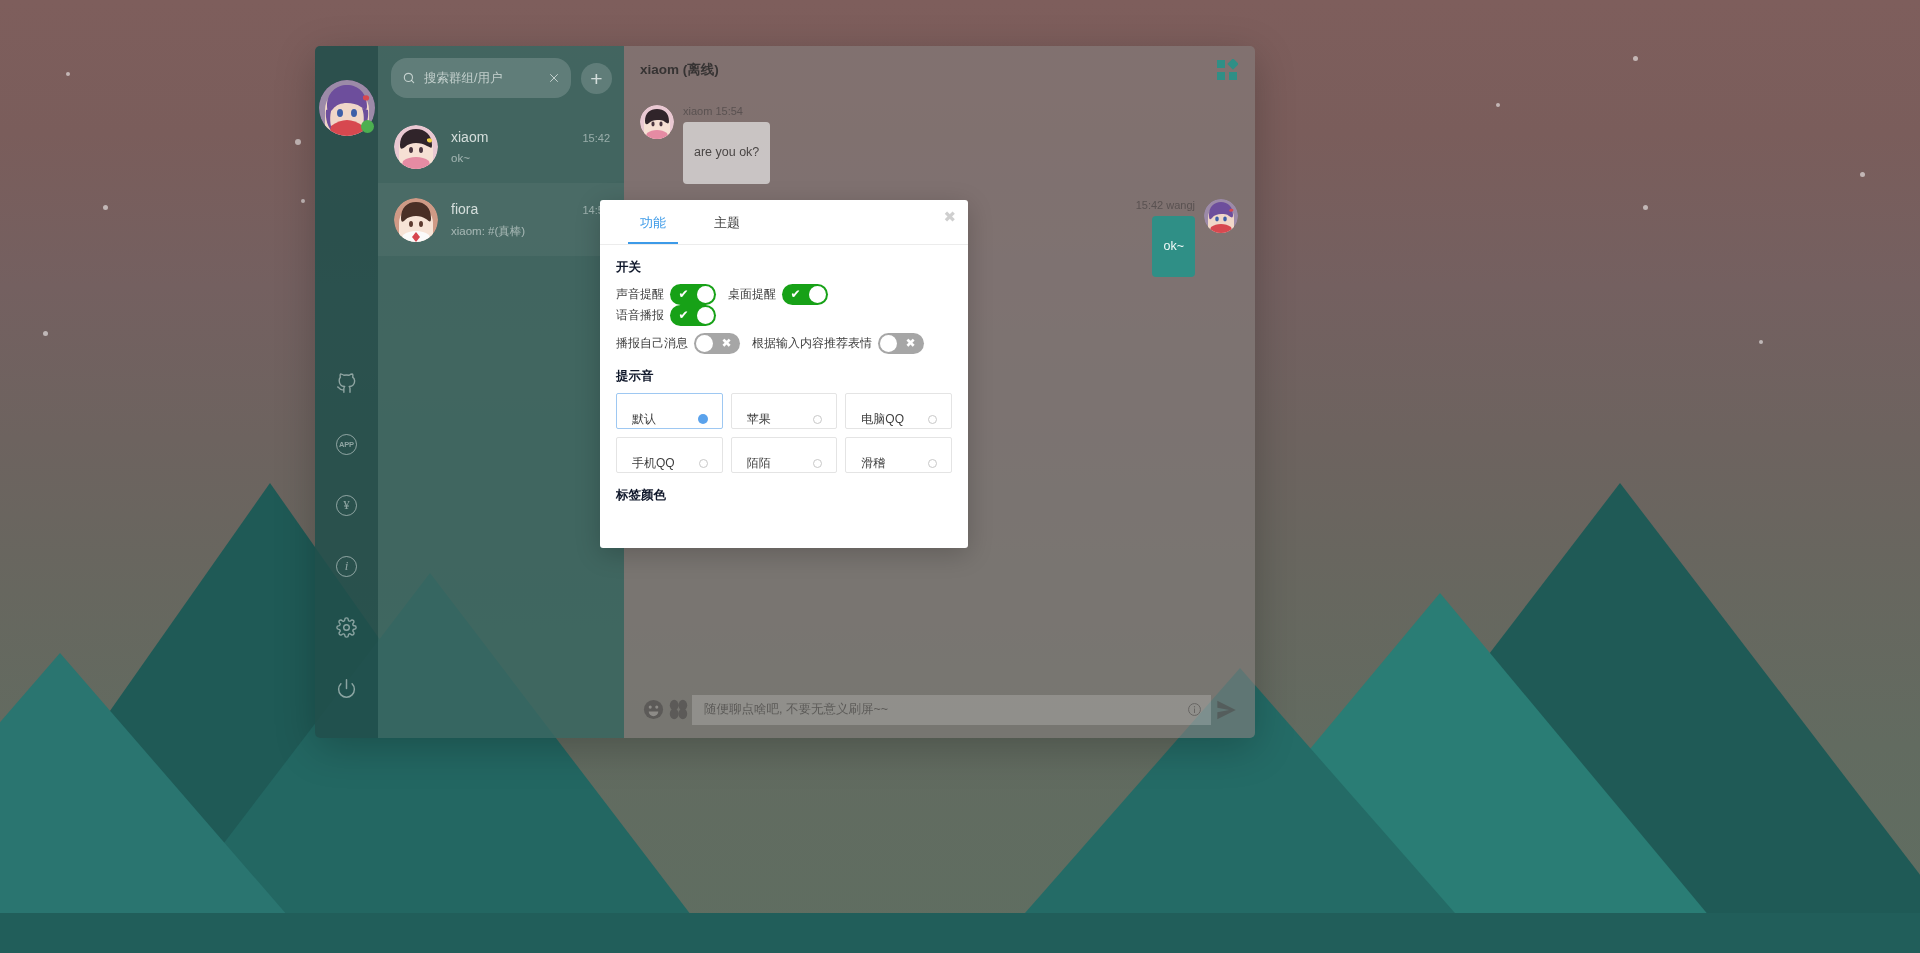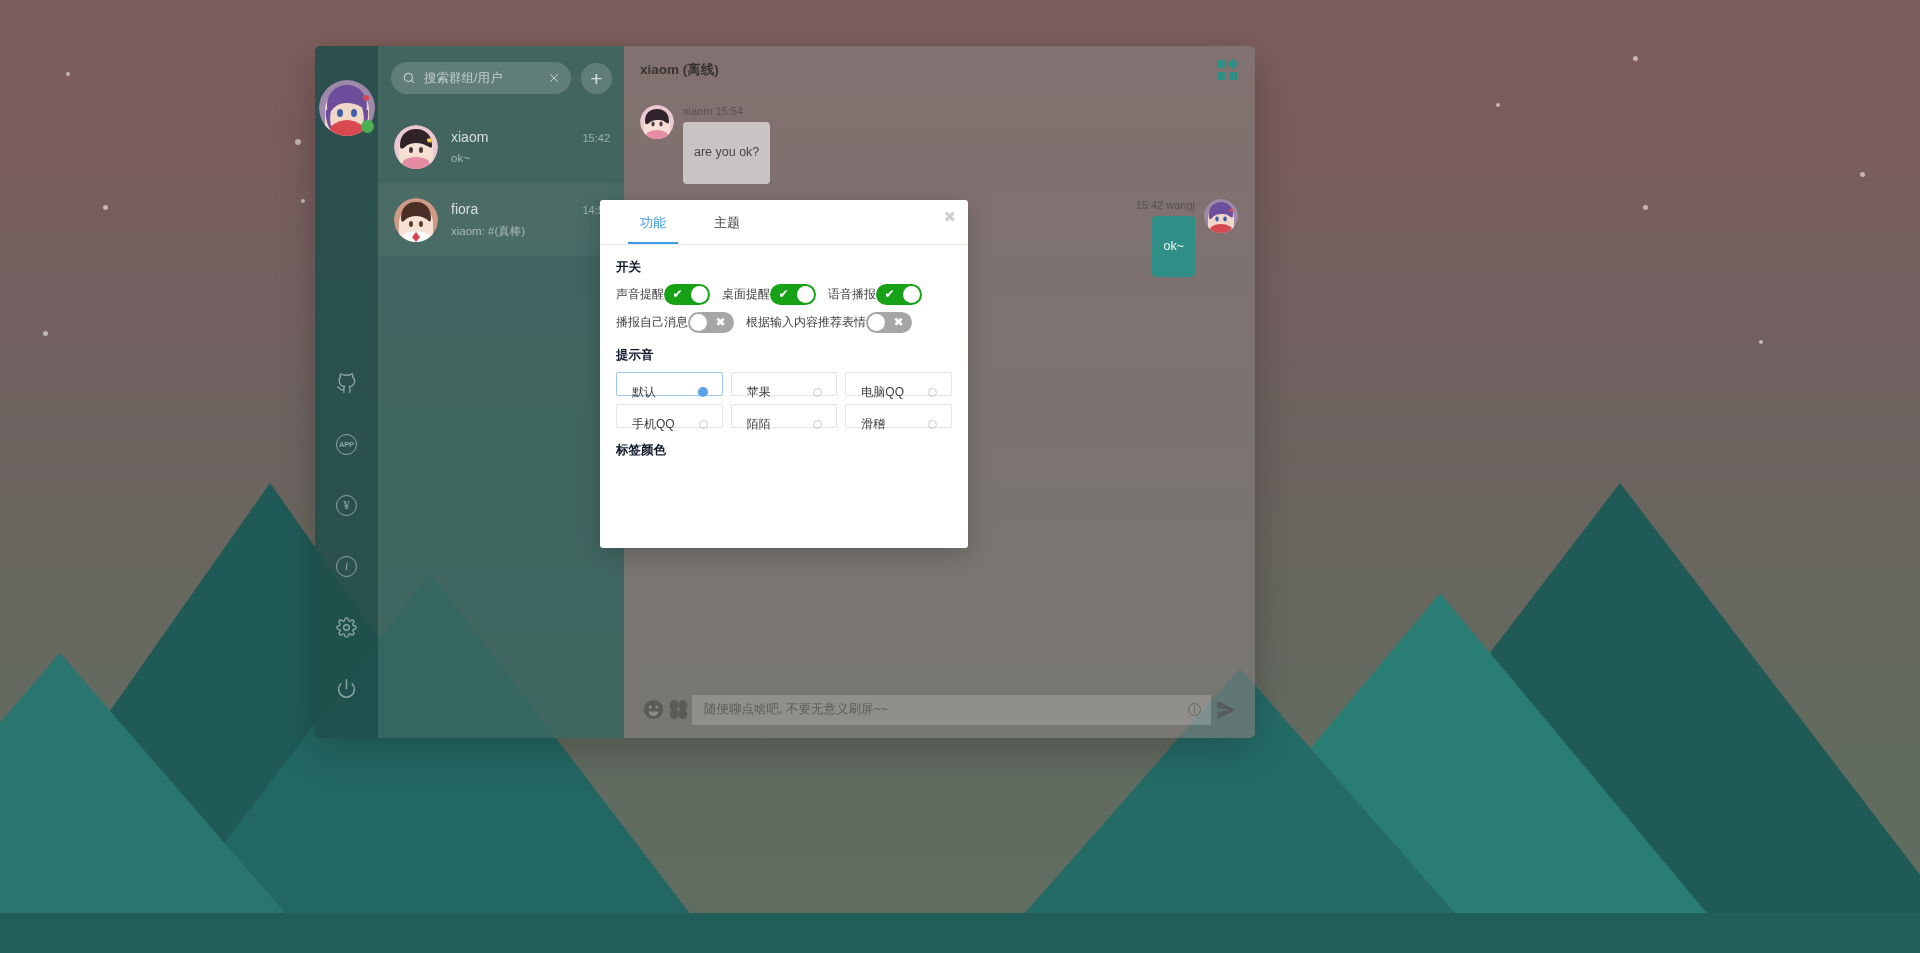--- a/index.html
+++ b/index.html
@@ -82,21 +82,21 @@
     width: 246px; height: 100%;
     background: rgba(57,103,97,0.86);
     flex: 0 0 246px;
     display: flex; flex-direction: column;
   }
   #search-bar {
     height: 64px; display: flex; align-items: center;
     padding: 0 12px 0 13px; gap: 10px;
   }
   #search-box {
-    flex: 1 1 auto; height: 32px;
+    flex: 1 1 auto; height: 40px;
     border-radius: 16px;
     background: rgba(255,255,255,0.16);
     display: flex; align-items: center;
     padding: 0 11px; gap: 8px;
     color: rgba(232,238,236,0.72);
   }
   #search-box .s-ph { flex: 1 1 auto; font-size: 12.5px; }
   .ico-btn { cursor: pointer; display:flex; align-items:center; justify-content:center; }
   #add-btn {
     width: 31px; height: 31px; border-radius: 50%;
@@ -209,21 +209,21 @@
     left: 12px; right: 12px; bottom: 0; height: 2px;
     background: #3c9ae8;
   }
   #modal-body { padding: 14px 16px 0 16px; flex: 1 1 auto; }
 
   .sect-title {
     font-size: 12.5px; font-weight: 700; color: #0f172a;
     margin-bottom: 8px;
   }
   .switch-row { display: flex; align-items: center; flex-wrap: wrap; margin-bottom: 7px; }
-  .switch-field { display: flex; align-items: center; margin-right: 12px; }
+  .switch-field { display: flex; align-items: center; gap: 6px; margin-right: 12px; }
   .switch-label { font-size: 12px; color: #3d3d3d; white-space: nowrap; }
   .toggle {
     width: 46px; height: 21px; border-radius: 11px;
     position: relative; cursor: pointer; flex: 0 0 46px;
   }
   .toggle.on  { background: #17a117; }
   .toggle.off { background: #a6a6a6; }
   .toggle .knob {
     position: absolute; top: 2px; width: 17px; height: 17px;
     border-radius: 50%; background: #fff;
@@ -236,21 +236,21 @@
     text-align: center;
   }
   .toggle.on  .gl { left: 3px; }
   .toggle.off .gl { right: 3px; }
 
   .opt-grid {
     display: grid; grid-template-columns: repeat(3, 1fr);
     gap: 8px; margin-bottom: 4px;
   }
   .opt {
-    height: 24px; border: 1px solid #e4e4e4; border-radius: 2px;
+    height: 36px; border: 1px solid #e4e4e4; border-radius: 2px;
     display: flex; align-items: center; justify-content: space-between;
     padding: 16px 14px 0 15px; cursor: pointer;
     font-size: 12px; color: #3d3d3d;
   }
   .opt.sel { border-color: #9ec8f2; }
   .radio {
     width: 9px; height: 9px; border-radius: 50%;
     border: 1px solid #c8c8c8; flex: 0 0 9px;
   }
   .opt.sel .radio { border: none; background: #5aa2ec; width: 10px; height: 10px; flex: 0 0 10px; }

